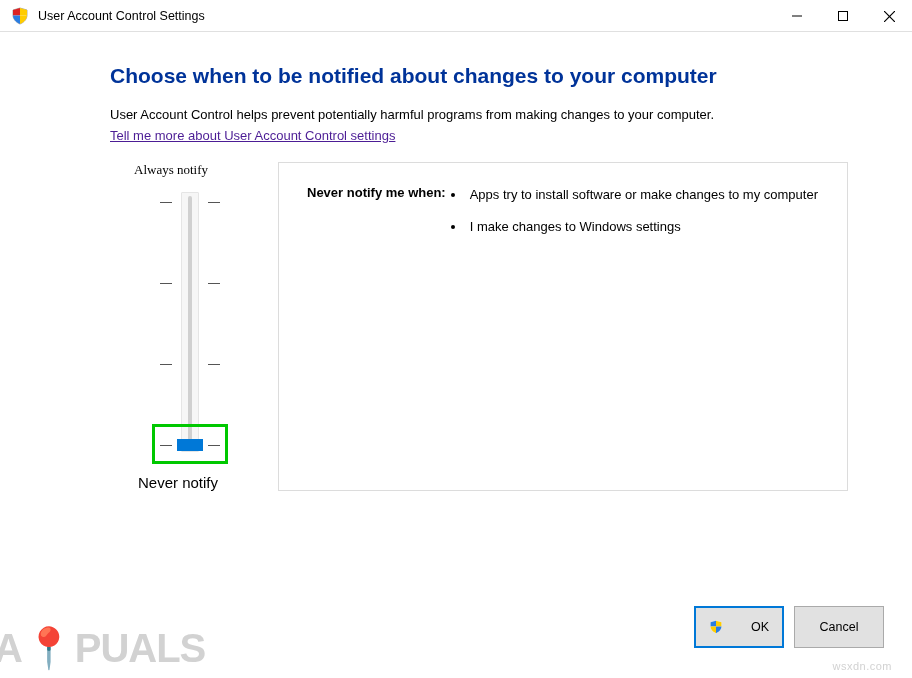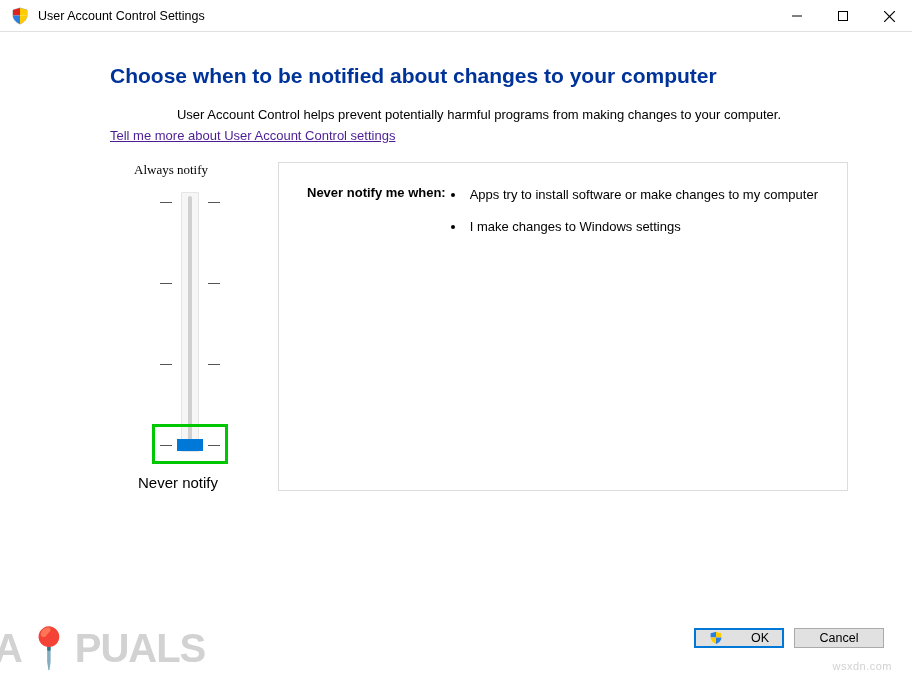--- a/index.html
+++ b/index.html
@@ -10,21 +10,21 @@
   .titlebar { height: 32px; background: #fff; display: flex; align-items: center; border-bottom: 1px solid #e0e0e0; }
   .titlebar .app-icon { width: 20px; height: 20px; margin: 0 8px 0 10px; display: flex; align-items: center; justify-content: center; }
   .titlebar .title-text { font-size: 12.5px; color: #000; flex: 1; }
   .winbtns { display: flex; height: 100%; }
   .winbtn { width: 46px; height: 32px; display: flex; align-items: center; justify-content: center; cursor: default; }
   .winbtn svg { display: block; }
 
   
   .content { padding: 30px 64px 0 110px; }
   .heading { color: #003399; font-size: 21px; font-weight: 700; margin: 2px 0 18px 0; }
-  .description { font-size: 13px; color: #000; line-height: 1.4; margin: 0 0 2px 0; text-align: center; }
+  .description { font-size: 13px; color: #000; line-height: 1.4; margin: 0 0 2px 0; }
   .link { color: #4c1d95; font-size: 13px; text-decoration: underline; cursor: pointer; display: inline-block; }
 
   .layout { display: flex; margin-top: 18px; }
 
   
   .slider-col { width: 160px; display: flex; flex-direction: column; align-items: center; }
   .label-top { font-size: 13px; color: #000; margin-bottom: 8px; margin-right: 20px; align-self: flex-start; margin-left: 24px; font-family: Liberation Serif, serif; }
   .label-bottom { font-size: 15px; color: #000; margin-top: 8px; margin-right: 20px; align-self: flex-start; margin-left: 28px; }
 
   .slider { position: relative; width: 120px; height: 280px; }
@@ -47,21 +47,21 @@
   .info-title { font-size: 13px; font-weight: 700; color: #000; margin-bottom: 14px; }
   .info-list { margin: 0 0 0 20px; padding: 0; }
   .info-list li { font-size: 13px; color: #000; line-height: 1.5; margin-bottom: 12px; padding-left: 4px; }
   .recommend-row { margin-top: auto; display: flex; align-items: center; gap: 14px; padding-bottom: 10px; }
   .info-icon { width: 18px; height: 18px; border-radius: 50%; background: #0078d7; display: flex; align-items: center; justify-content: center; }
   .info-icon::after { content: "i"; color: #fff; font-size: 12px; font-family: Georgia, serif; font-style: italic; font-weight: bold; }
   .recommend-text { font-size: 13px; color: #000; }
 
   
   .btn-row { position: absolute; bottom: 30px; right: 28px; display: flex; gap: 10px; }
-  .btn { width: 90px; height: 20px; font-size: 12.5px; border: 1px solid #aaa; background: #e1e1e1; display: flex; align-items: center; justify-content: center; cursor: pointer; gap: 24px; }
+  .btn { width: 90px; height: 42px; font-size: 12.5px; border: 1px solid #aaa; background: #e1e1e1; display: flex; align-items: center; justify-content: center; cursor: pointer; gap: 24px; }
   .btn.primary { border: 2px solid #0078d7; background: #e1e1e1; }
   .btn .shield { width: 14px; height: 14px; margin-right: 4px; display: inline-flex; }
 
   
   .bg-logo { position: absolute; left: -6px; bottom: 6px; font-size: 40px; font-weight: 700; color: #d2d2d2; font-family: Arial, sans-serif; letter-spacing: -1px; display: flex; align-items: center; }
   .bg-logo .pin { color: #cfcfcf; margin: 0 2px; }
   .wm-site { position: absolute; right: 20px; bottom: 6px; font-size: 11px; color: #d2d2d2; letter-spacing: 0.5px; }
 </style>
 </head>
 <body>

